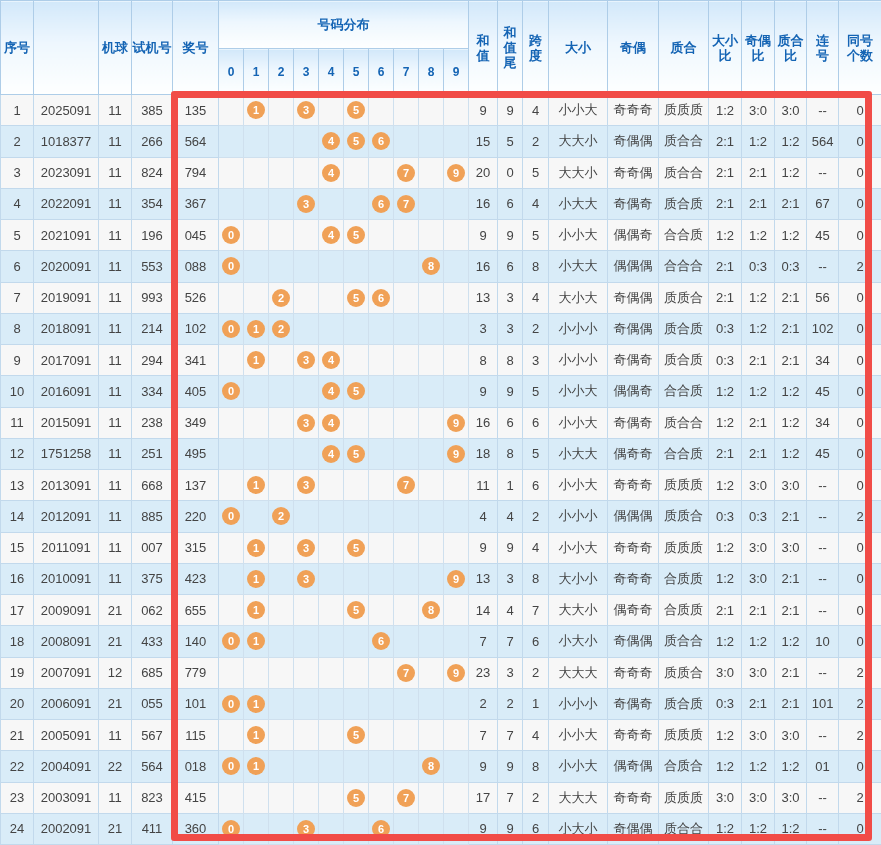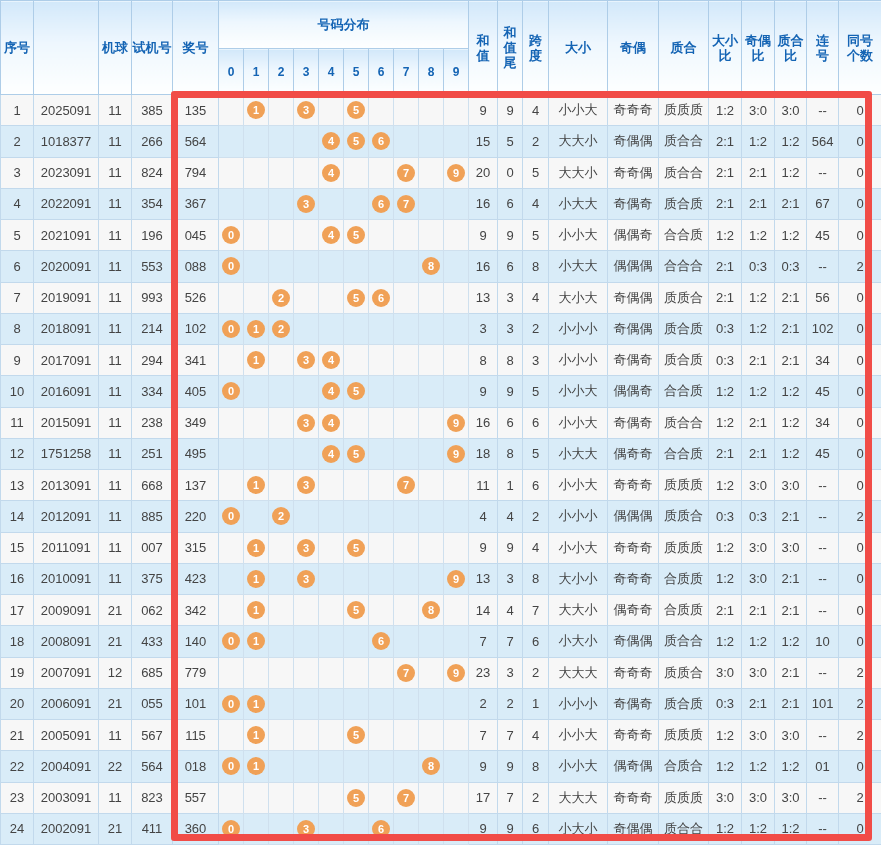--- a/index.html
+++ b/index.html
@@ -597,21 +597,21 @@
         <td>3:0</td>
         <td>2:1</td>
         <td>--</td>
         <td>0</td>
       </tr>
       <tr class="odd">
         <td>17</td>
         <td>2009091</td>
         <td>21</td>
         <td>062</td>
-        <td>342</td>
+        <td>655</td>
         <td class="numcell"></td>
         <td class="numcell"><span class="ball">1</span></td>
         <td class="numcell"></td>
         <td class="numcell"></td>
         <td class="numcell"></td>
         <td class="numcell"><span class="ball">5</span></td>
         <td class="numcell"></td>
         <td class="numcell"></td>
         <td class="numcell"><span class="ball">8</span></td>
         <td class="numcell"></td>
@@ -765,21 +765,21 @@
         <td>1:2</td>
         <td>1:2</td>
         <td>01</td>
         <td>0</td>
       </tr>
       <tr class="odd">
         <td>23</td>
         <td>2003091</td>
         <td>11</td>
         <td>823</td>
-        <td>557</td>
+        <td>415</td>
         <td class="numcell"></td>
         <td class="numcell"></td>
         <td class="numcell"></td>
         <td class="numcell"></td>
         <td class="numcell"></td>
         <td class="numcell"><span class="ball">5</span></td>
         <td class="numcell"></td>
         <td class="numcell"><span class="ball">7</span></td>
         <td class="numcell"></td>
         <td class="numcell"></td>

